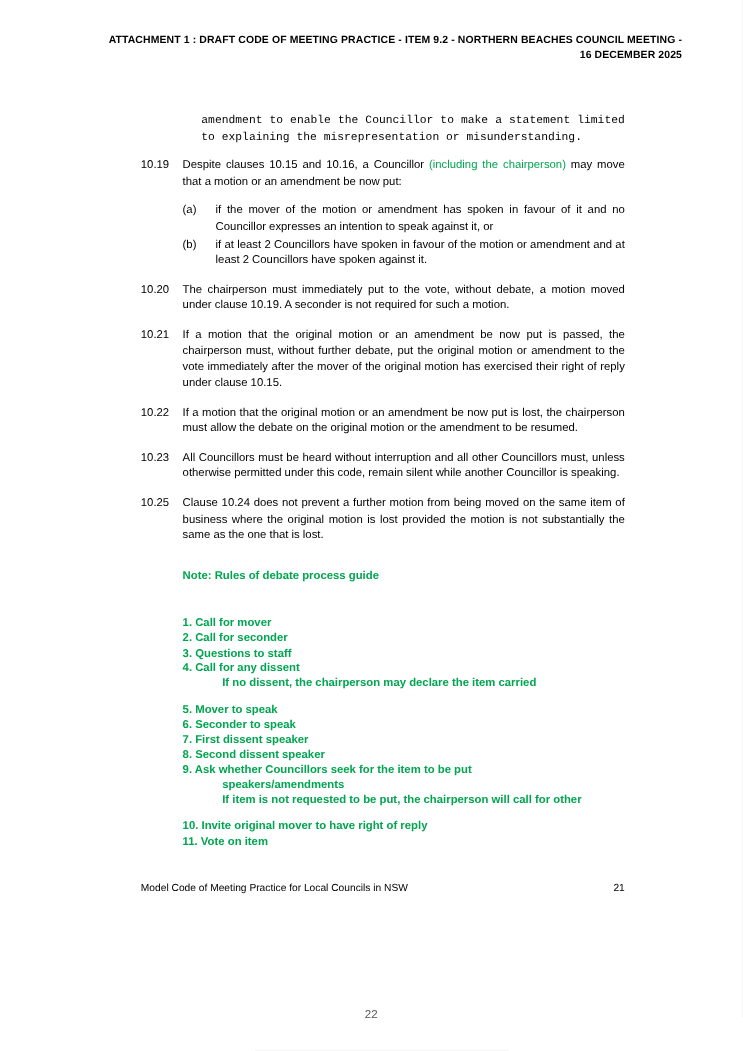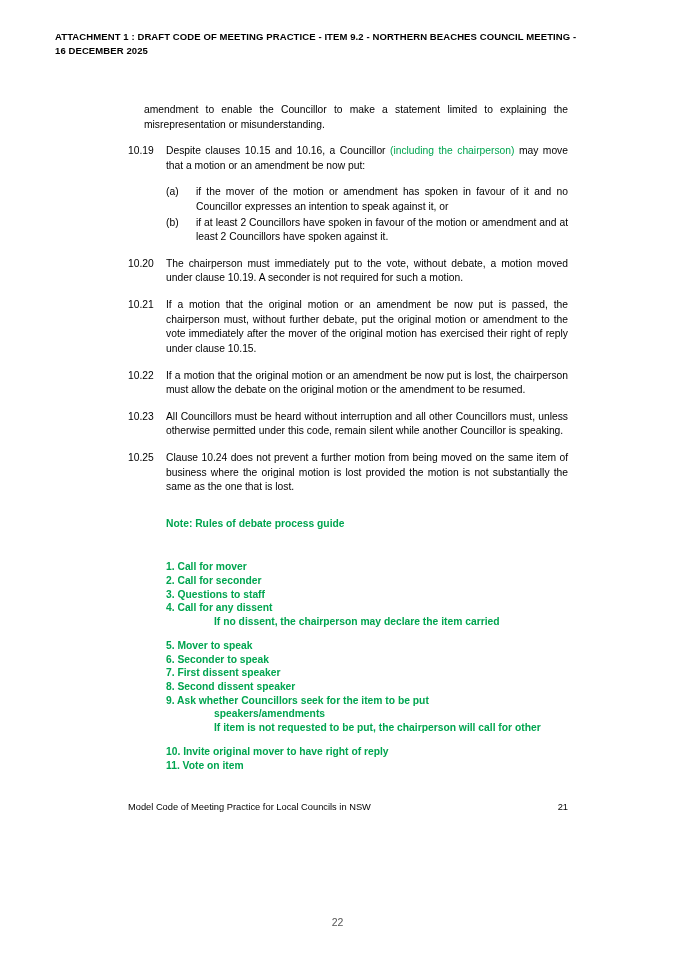--- a/index.html
+++ b/index.html
@@ -16,20 +16,21 @@
     height: 955px;
     background: #ffffff;
     margin: 0 auto;
     overflow: hidden;
   }
   .header {
     position: absolute;
     top: 30px;
     left: 55px;
     width: 565px;
+    text-align: right;
     font-size: 9.5px;
     font-weight: bold;
     line-height: 1.45;
     color: #000000;
     letter-spacing: 0.1px;
   }
   .content {
     position: absolute;
     top: 103px;
     left: 128px;
@@ -45,23 +46,24 @@
   .para .num {
     width: 38px;
     flex: 0 0 38px;
     font-size: 10.3px;
   }
   .para .body {
     flex: 1;
     text-align: justify;
   }
   .noindent {
-    margin-left: 16px;
+    margin-left: 55px;
     text-align: justify;
     margin-bottom: 12px;
+    font-family: Liberation Mono, monospace;
   }
   .sublist {
     margin-left: 38px;
     margin-bottom: 12px;
   }
   .subitem {
     display: flex;
     margin-bottom: 1px;
   }
   .subitem .slabel {
@@ -83,21 +85,21 @@
     font-size: 10.3px;
     line-height: 1.32;
   }
   .note-title {
     margin-bottom: 30px;
   }
   .note-line {
     margin-bottom: 0px;
   }
   .note-sub {
-    margin-left: 32px;
+    margin-left: 20px;
     padding-left: 16px;
   }
   .note-gap {
     height: 11px;
   }
   .footer {
     position: absolute;
     top: 802px;
     left: 128px;
     width: 440px;

